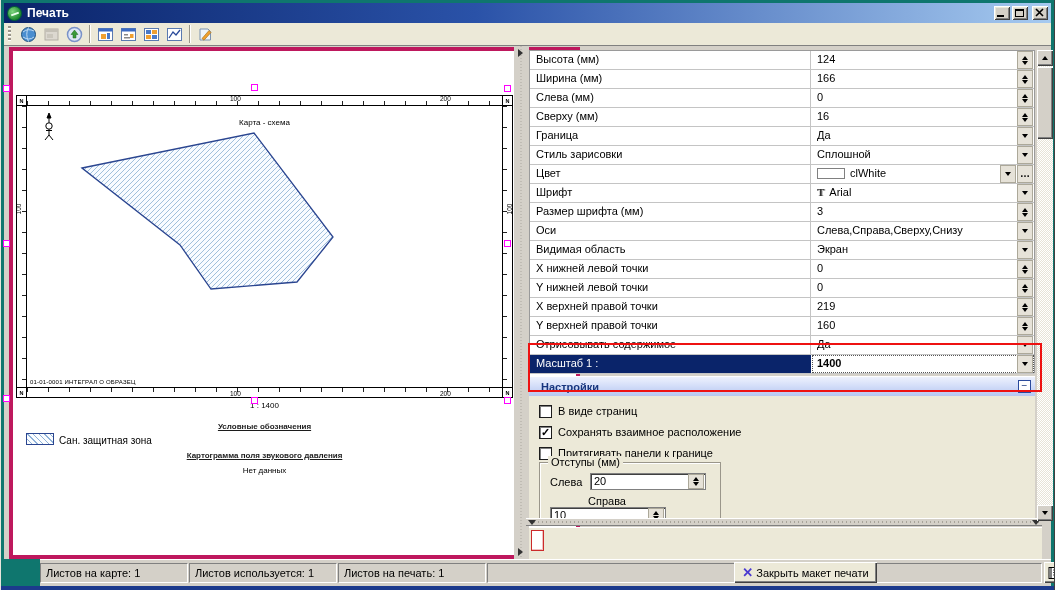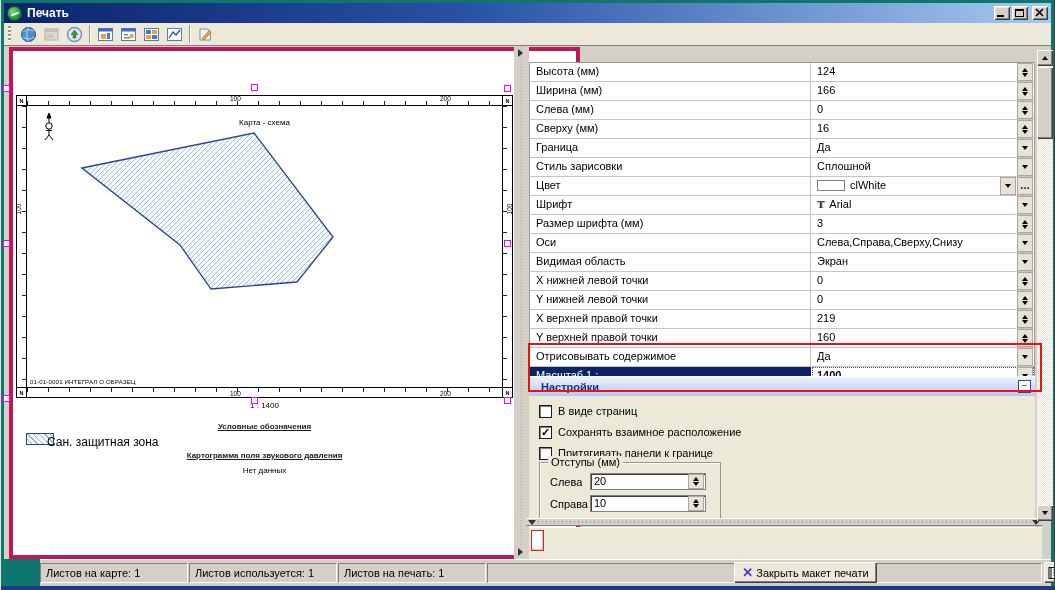--- a/index.html
+++ b/index.html
@@ -52,32 +52,32 @@
   .cBR{right:0;bottom:0;border-left:1px solid #000;border-top:1px solid #000;}
   .vlab{transform:rotate(-90deg);transform-origin:center;}
   .maptitle{position:absolute;left:3px;width:497px;top:67px;text-align:center;font-size:8px;color:#000;}
   .stamp{position:absolute;left:17px;top:328px;font-size:6px;color:#000;letter-spacing:.2px;}
   .scale{position:absolute;left:3px;width:497px;top:350px;text-align:center;font-size:8px;color:#000;}
   .legtitle{position:absolute;left:3px;width:497px;top:371px;text-align:center;font-size:8px;font-weight:bold;text-decoration:underline;color:#1c1c1c;}
   .legsub{position:absolute;left:3px;width:497px;top:400px;text-align:center;font-size:8px;font-weight:bold;text-decoration:underline;color:#1c1c1c;}
   .legempty{position:absolute;left:3px;width:497px;top:415px;text-align:center;font-size:8px;color:#000;}
   .legswatch{position:absolute;left:13px;top:382px;width:28px;height:12px;border:1px solid #2a4590;background:
      repeating-linear-gradient(45deg,transparent 0 3px,#8fb2d8 3px 4px),#fbfdff;}
-  .legitem{position:absolute;left:34px;top:384px;font-size:12px;color:#000;}
+  .legitem{position:absolute;left:46px;top:384px;font-size:10px;color:#000;}
   .handle{position:absolute;width:7px;height:7px;border:1px solid #FF00FF;background:#fff;z-index:40;}
   
   .vsplit{position:absolute;left:510px;top:0;width:15px;height:514px;
      background:repeating-linear-gradient(to bottom,#c0bcb4 0 1px,transparent 1px 3px);
      background-size:2px 100%;background-repeat:repeat-y;background-position:6px 0;background-color:#D4D0C8;}
   .tri-r{width:0;height:0;border-top:4px solid transparent;border-bottom:4px solid transparent;border-left:5px solid #333;position:absolute;}
   .tri-d{width:0;height:0;border-left:4px solid transparent;border-right:4px solid transparent;border-top:5px solid #333;position:absolute;}
   .tri-u{width:0;height:0;border-left:3px solid transparent;border-right:3px solid transparent;border-bottom:4px solid #000;}
   .tri-dn{width:0;height:0;border-left:3px solid transparent;border-right:3px solid transparent;border-top:4px solid #000;}
   
-  .grid{position:absolute;left:525px;top:4px;width:506px;height:323px;background:#fff;border:1px solid #9a9a9a;border-bottom:none;margin-top:12px;}
+  .grid{position:absolute;left:525px;top:4px;width:506px;height:323px;background:#fff;border:1px solid #9a9a9a;border-bottom:none;}
   .prow{position:absolute;left:0;width:504px;height:19px;border-bottom:1px solid #c4c4c4;}
   .plabel{position:absolute;left:0;top:0;width:281px;height:18px;border-right:1px solid #c4c4c4;
      font-size:11px;color:#000;padding:2px 0 0 6px;overflow:hidden;white-space:nowrap;}
   .pvalue{position:absolute;left:282px;top:0;right:0;height:18px;font-size:11px;color:#000;padding:2px 0 0 5px;white-space:nowrap;}
   .ed{position:absolute;top:0;height:18px;background:#E6E2D8;border:1px solid #ACA899;display:flex;flex-direction:column;align-items:center;justify-content:center;gap:1px;}
   .ed.spin{right:1px;width:16px;}
   .ed.drop{right:1px;width:16px;}
   .ed.dots{right:1px;width:16px;font-size:10px;line-height:8px;font-weight:bold;color:#000;}
   .ed.drop2{right:18px;width:16px;}
   .sel .plabel{background:#0A246A;color:#fff;border-right-color:#0A246A;}
@@ -431,21 +431,21 @@
       </div>
       <div class="groupbox">
         <div class="gtitle">Отступы (мм)</div>
         <div class="frow" style="top:10px;">
           <span class="flabel">Слева</span>
           <span class="fedit"><span>20</span><span class="ed spin">
                 <span class="tri-u"></span>
                 <span class="tri-dn"></span>
               </span></span>
         </div>
-        <div class="frow" style="top:32px;">
+        <div class="frow" style="top:32px;flex-direction:column;">
           <span class="flabel">Справа</span>
           <span class="fedit"><span>10</span><span class="ed spin">
                 <span class="tri-u"></span>
                 <span class="tri-dn"></span>
               </span></span>
         </div>
       </div>
     </div>
 
     <div class="hsplit">

